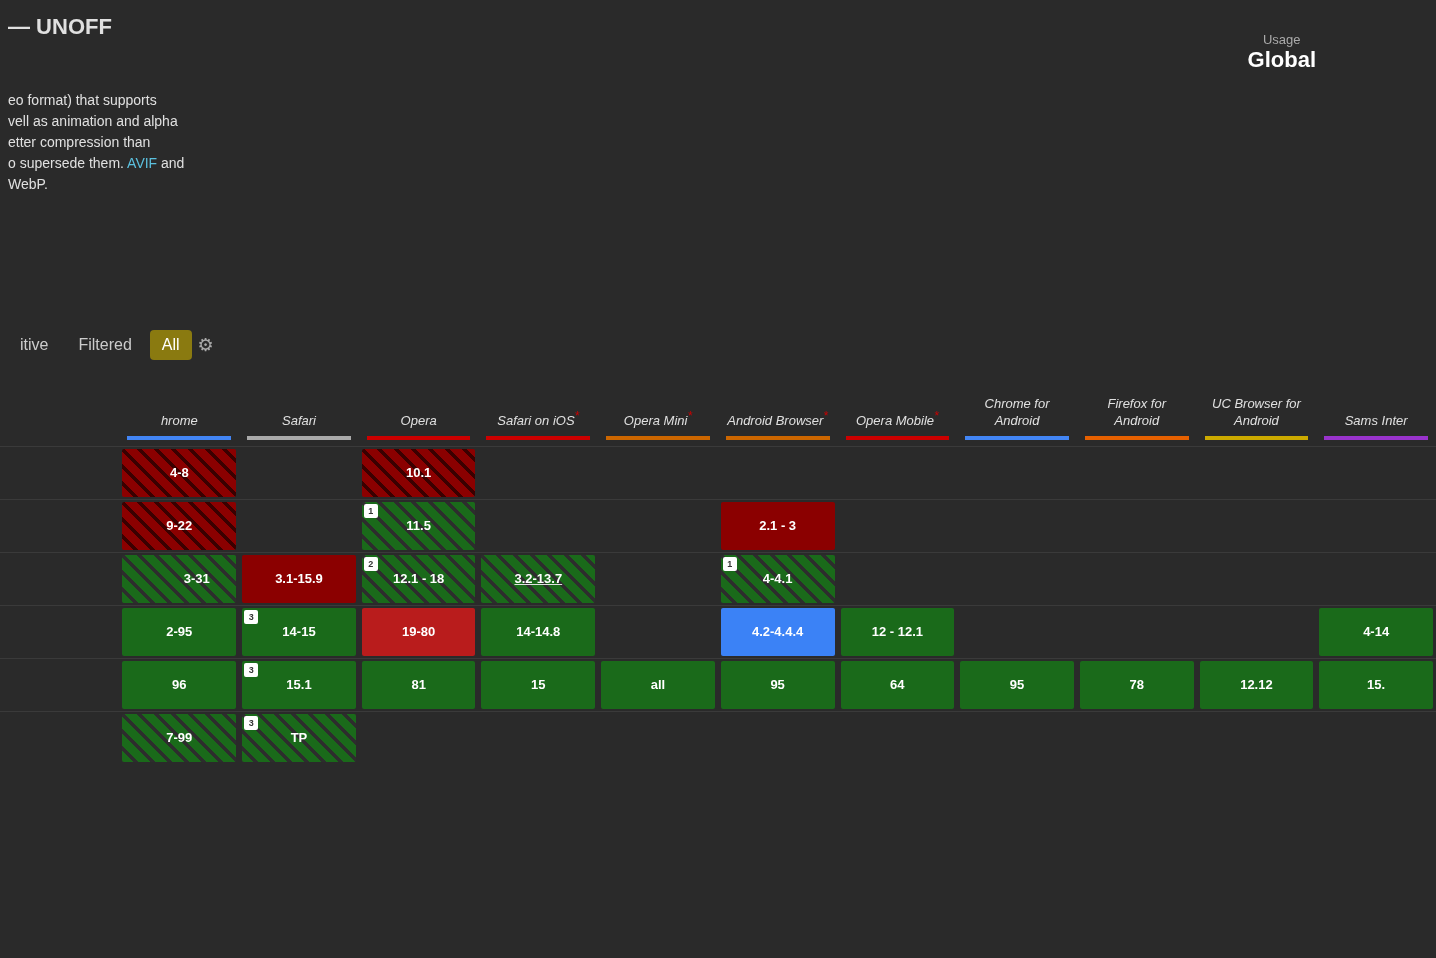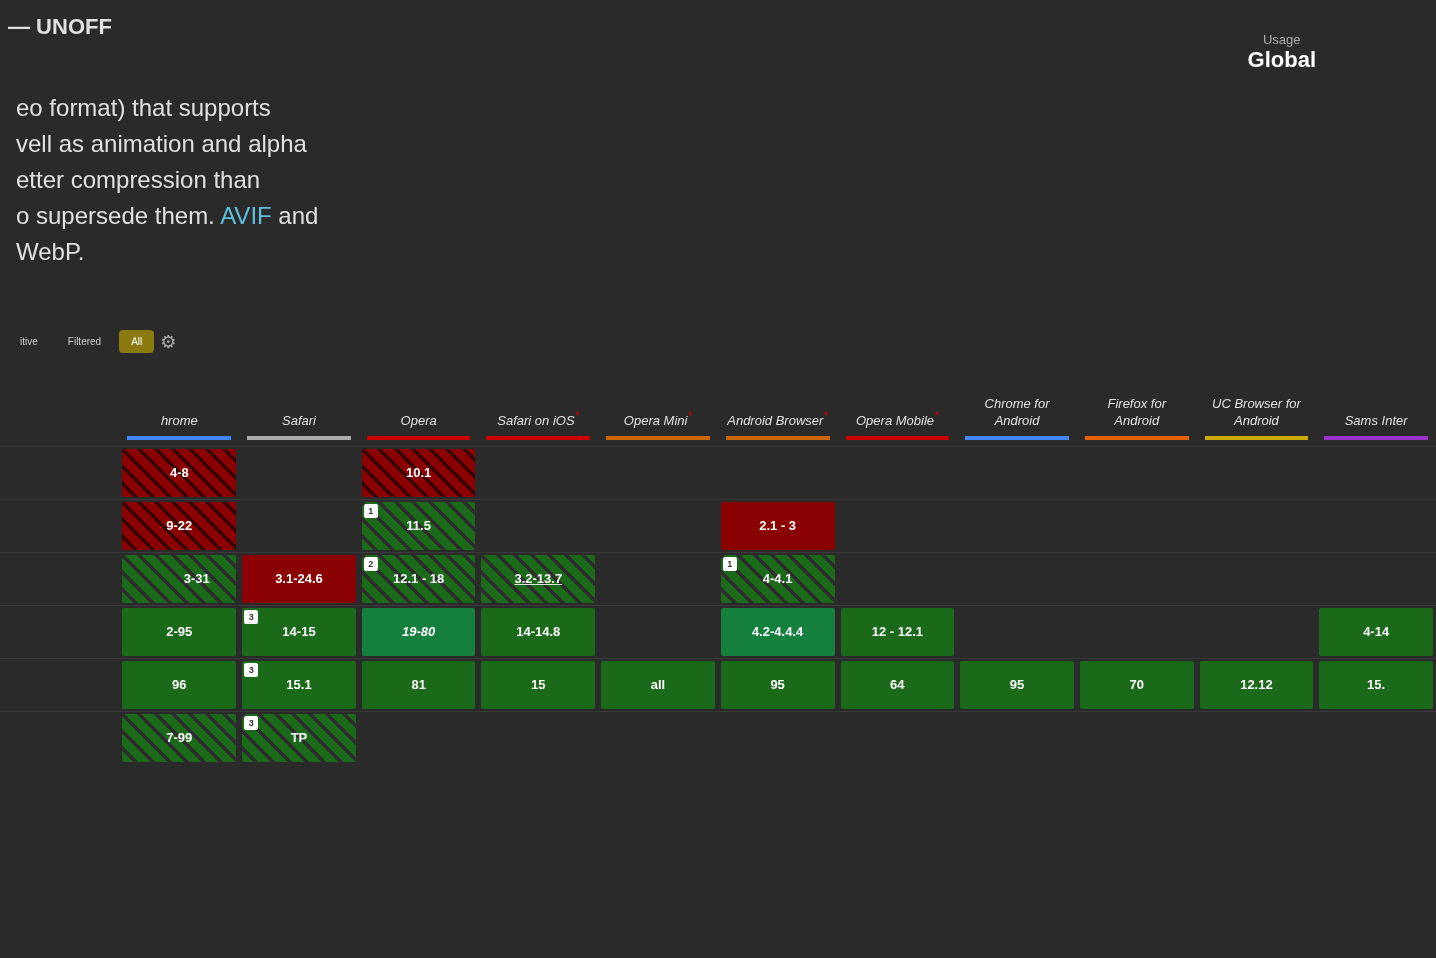--- a/index.html
+++ b/index.html
@@ -38,43 +38,43 @@
       font-weight: bold;
       color: #e0e0e0;
       padding-left: 8px;
     }
 
     .description {
       position: absolute;
       top: 90px;
       left: 0;
       width: 340px;
-      font-size: 24px;
+      font-size: 14px;
       line-height: 1.5;
       color: #e0e0e0;
-      padding-left: 16px;
+      padding-left: 8px;
     }
     .description a {
       color: #5bc0de;
       text-decoration: none;
     }
 
     .filter-bar {
       position: absolute;
       top: 330px;
       left: 0;
       display: flex;
       align-items: center;
       gap: 6px;
       padding-left: 8px;
     }
     .filter-tab {
       padding: 6px 12px;
       border-radius: 4px;
-      font-size: 10px;
+      font-size: 16px;
       cursor: pointer;
       color: #ccc;
       background: transparent;
       border: none;
     }
     .filter-tab.all {
       background-color: #8a7a10;
       color: #fff;
     }
     .gear-icon {
@@ -332,21 +332,21 @@
         </tr>
         <tr class="row-separator">
           <td></td>
           <td>
             <div class="cell-inner" style="background: repeating-linear-gradient(45deg, rgb(26, 106, 26), rgb(26, 106, 26) 8px, rgb(45, 45, 45) 8px, rgb(45, 45, 45) 12px);">
               <span class="cell-text" style="color: rgb(255, 255, 255); margin-left: 35px;">3-31</span>
             </div>
           </td>
           <td>
             <div class="cell-inner" style="background: rgb(139, 0, 0);">
-              <span class="cell-text" style="color: rgb(255, 255, 255);">3.1-24.6</span>
+              <span class="cell-text" style="color: rgb(255, 255, 255);">3.1-15.9</span>
             </div>
           </td>
           <td>
             <div class="cell-inner" style="background: repeating-linear-gradient(45deg, rgb(26, 106, 26), rgb(26, 106, 26) 8px, rgb(45, 45, 45) 8px, rgb(45, 45, 45) 12px);">
               <div class="note-badge">2</div>
               <span class="cell-text" style="color: rgb(255, 255, 255);">12.1 - 18</span>
             </div>
           </td>
           <td>
             <div class="cell-inner" style="background: repeating-linear-gradient(45deg, rgb(26, 106, 26), rgb(26, 106, 26) 8px, rgb(45, 45, 45) 8px, rgb(45, 45, 45) 12px); text-decoration: underline;">
@@ -385,34 +385,34 @@
               <span class="cell-text" style="color: rgb(255, 255, 255);">2-95</span>
             </div>
           </td>
           <td>
             <div class="cell-inner" style="background: rgb(26, 106, 26);">
               <div class="note-badge">3</div>
               <span class="cell-text" style="color: rgb(255, 255, 255);">14-15</span>
             </div>
           </td>
           <td>
-            <div class="cell-inner" style="background: #15803d; font-style: italic;">
+            <div class="cell-inner" style="background: #b91c1c;">
               <span class="cell-text" style="color: rgb(255, 255, 255);">19-80</span>
             </div>
           </td>
           <td>
             <div class="cell-inner" style="background: rgb(26, 106, 26);">
               <span class="cell-text" style="color: rgb(255, 255, 255);">14-14.8</span>
             </div>
           </td>
           <td>
             <div class="cell-inner" style="background: transparent;"></div>
           </td>
           <td>
-            <div class="cell-inner" style="background: #15803d;">
+            <div class="cell-inner" style="background: #3b82f6;">
               <span class="cell-text" style="color: rgb(255, 255, 255);">4.2-4.4.4</span>
             </div>
           </td>
           <td>
             <div class="cell-inner" style="background: rgb(26, 106, 26);">
               <span class="cell-text" style="color: rgb(255, 255, 255);">12 - 12.1</span>
             </div>
           </td>
           <td>
             <div class="cell-inner" style="background: transparent;"></div>
@@ -467,21 +467,21 @@
               <span class="cell-text" style="color: rgb(255, 255, 255);">64</span>
             </div>
           </td>
           <td>
             <div class="cell-inner" style="background: rgb(26, 106, 26);">
               <span class="cell-text" style="color: rgb(255, 255, 255);">95</span>
             </div>
           </td>
           <td>
             <div class="cell-inner" style="background: rgb(26, 106, 26);">
-              <span class="cell-text" style="color: rgb(255, 255, 255);">70</span>
+              <span class="cell-text" style="color: rgb(255, 255, 255);">78</span>
             </div>
           </td>
           <td>
             <div class="cell-inner" style="background: rgb(26, 106, 26);">
               <span class="cell-text" style="color: rgb(255, 255, 255);">12.12</span>
             </div>
           </td>
           <td>
             <div class="cell-inner" style="background: rgb(26, 106, 26);">
               <span class="cell-text" style="color: rgb(255, 255, 255);">15.</span>

